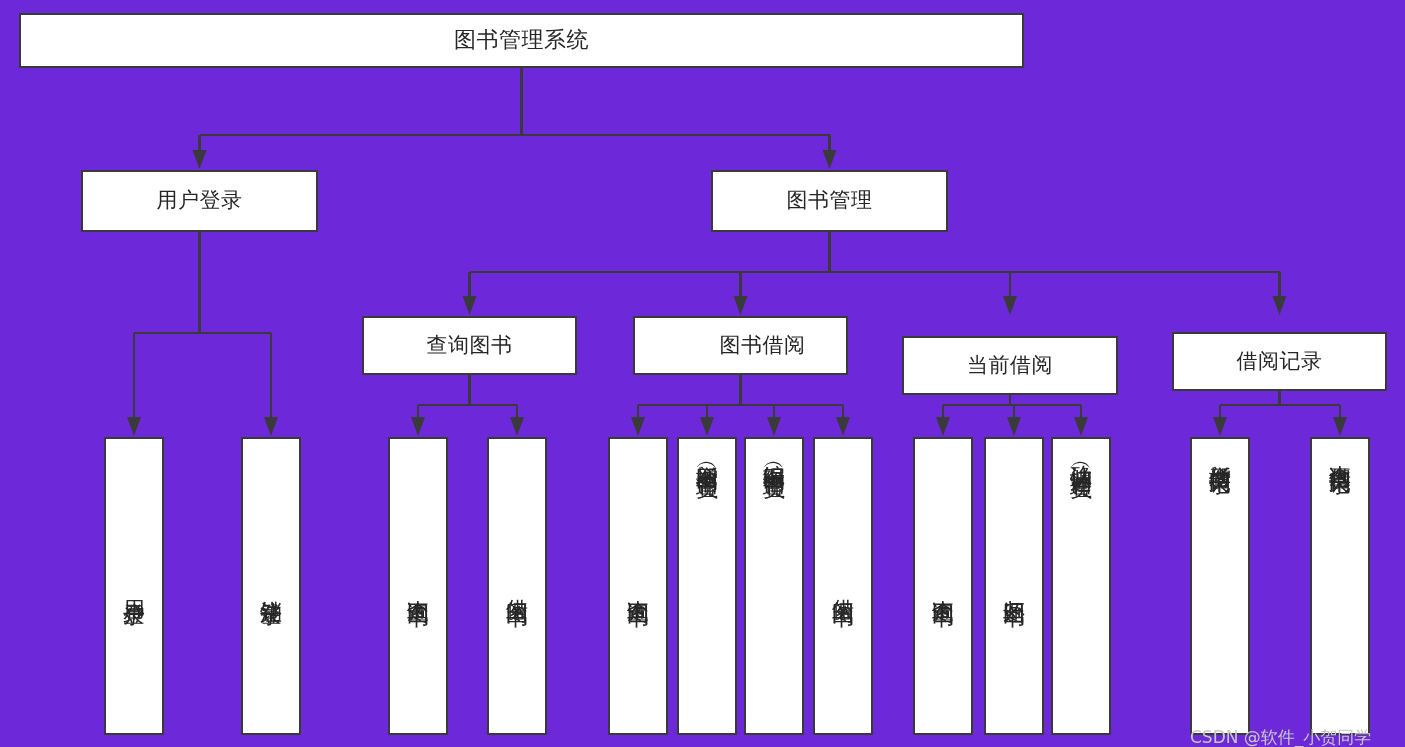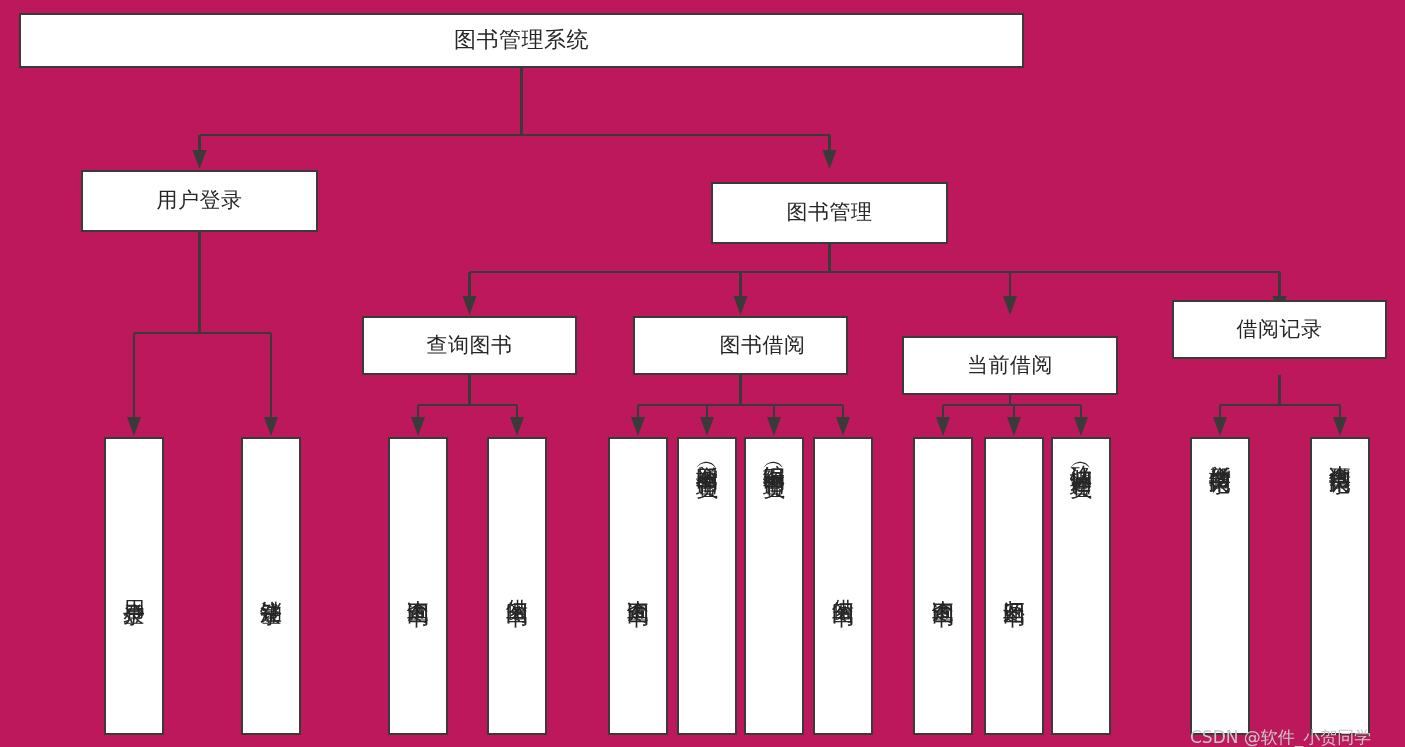--- a/index.html
+++ b/index.html
@@ -8,21 +8,21 @@
     padding: 0;
     background: #ffffff;
   }
   body {
     font-family: "DejaVu Sans", "Liberation Sans", sans-serif;
   }
   #canvas {
     position: relative;
     width: 1405px;
     height: 747px;
-    background: #be185d;
+    background: #6d28d9;
     overflow: hidden;
   }
   #edges {
     position: absolute;
     left: 0;
     top: 0;
     width: 1405px;
     height: 747px;
     pointer-events: none;
   }
@@ -137,33 +137,33 @@
       <path d="M 1333 417 L 1347 417 L 1340 436 Z" fill="#3a3a3a"></path>
     </svg>
 
   <div id="nodes-layer">
       <div class="node horiz root" style="left: 19px; top: 13px; width: 1005px; height: 55px; border-color: rgb(58, 58, 58); background: rgb(255, 255, 255); color: rgb(38, 38, 38);">
         <span class="label">图书管理系统</span>
       </div>
       <div class="node horiz" style="left: 81px; top: 170px; width: 237px; height: 62px; border-color: rgb(58, 58, 58); background: rgb(255, 255, 255); color: rgb(38, 38, 38);">
         <span class="label">用户登录</span>
       </div>
-      <div class="node horiz" style="left: 711px; top: 182px; width: 237px; height: 62px; border-color: rgb(58, 58, 58); background: rgb(255, 255, 255); color: rgb(38, 38, 38);">
+      <div class="node horiz" style="left: 711px; top: 170px; width: 237px; height: 62px; border-color: rgb(58, 58, 58); background: rgb(255, 255, 255); color: rgb(38, 38, 38);">
         <span class="label">图书管理</span>
       </div>
       <div class="node horiz" style="left: 362px; top: 316px; width: 215px; height: 59px; border-color: rgb(58, 58, 58); background: rgb(255, 255, 255); color: rgb(38, 38, 38);">
         <span class="label">查询图书</span>
       </div>
       <div class="node horiz" style="left: 633px; top: 316px; width: 215px; height: 59px; border-color: rgb(58, 58, 58); background: rgb(255, 255, 255); color: rgb(38, 38, 38); padding-left: 44px;">
         <span class="label">图书借阅</span>
       </div>
       <div class="node horiz" style="left: 902px; top: 316px; width: 216px; height: 59px; border-color: rgb(58, 58, 58); background: rgb(255, 255, 255); color: rgb(38, 38, 38); margin-top: 20px;">
         <span class="label">当前借阅</span>
       </div>
-      <div class="node horiz" style="left: 1172px; top: 300px; width: 215px; height: 59px; border-color: rgb(58, 58, 58); background: rgb(255, 255, 255); color: rgb(38, 38, 38); align-items: center;">
+      <div class="node horiz" style="left: 1172px; top: 332px; width: 215px; height: 59px; border-color: rgb(58, 58, 58); background: rgb(255, 255, 255); color: rgb(38, 38, 38); align-items: center;">
         <span class="label">借阅记录</span>
       </div>
       <div class="node vert centered" style="left: 104px; top: 437px; width: 60px; height: 298px; border-color: rgb(58, 58, 58); background: rgb(255, 255, 255); color: rgb(38, 38, 38);">
         <span class="label">用户登录</span>
       </div>
       <div class="node vert centered" style="left: 241px; top: 437px; width: 60px; height: 298px; border-color: rgb(58, 58, 58); background: rgb(255, 255, 255); color: rgb(38, 38, 38);">
         <span class="label">注销登录</span>
       </div>
       <div class="node vert centered" style="left: 388px; top: 437px; width: 60px; height: 298px; border-color: rgb(58, 58, 58); background: rgb(255, 255, 255); color: rgb(38, 38, 38);">
         <span class="label">查询图书</span>

